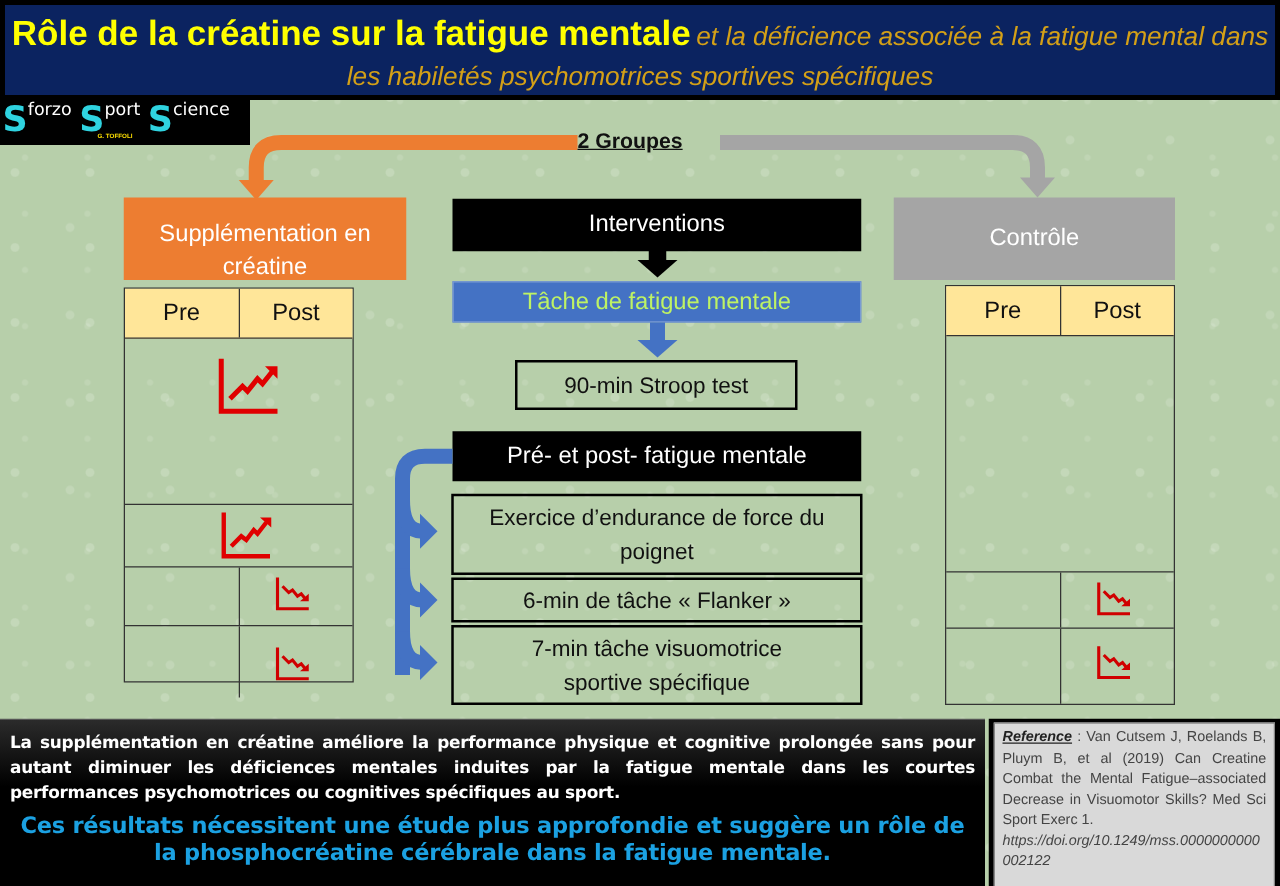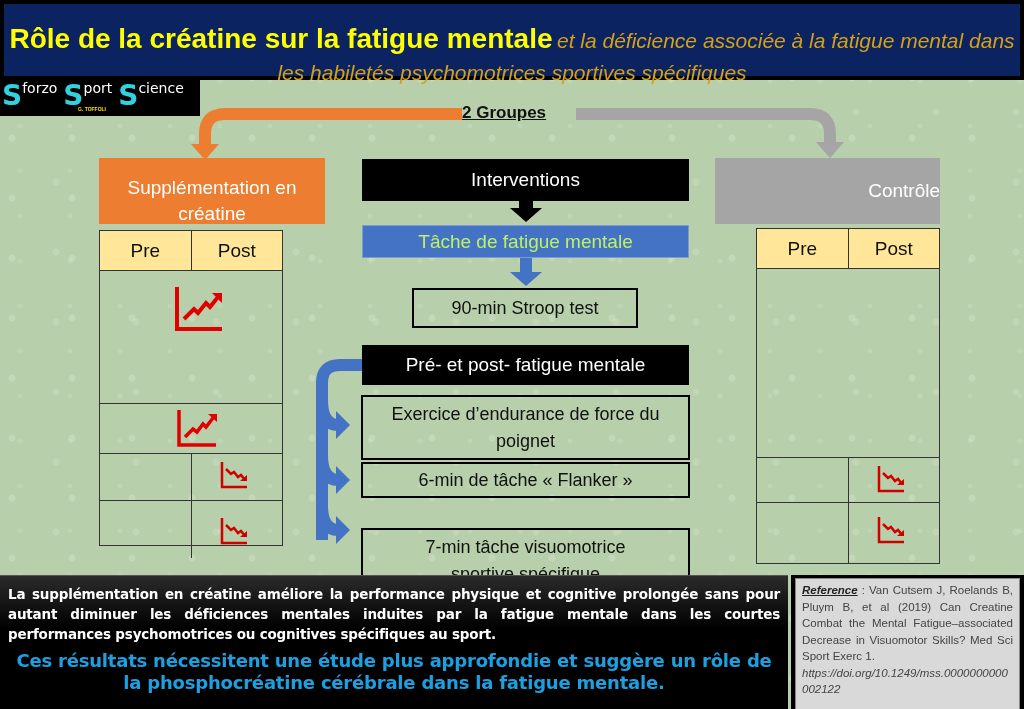--- a/index.html
+++ b/index.html
@@ -6,30 +6,30 @@
   body { width: 1024px; height: 709px; overflow: hidden; font-family: "Liberation Sans", sans-serif; background: #000; }
   .page { position: relative; width: 1024px; height: 709px;
     background:
       radial-gradient(circle at 20% 30%, rgba(255,255,255,0.18) 0 3px, transparent 4px),
       radial-gradient(circle at 70% 60%, rgba(255,255,255,0.15) 0 3px, transparent 4px),
       radial-gradient(circle at 40% 80%, rgba(255,255,255,0.12) 0 2px, transparent 3px),
       #b7cfaa;
     background-size: 60px 60px, 80px 70px, 50px 45px, auto;
   }
   .title-bar { position: absolute; left: 0; top: 0; width: 1024px; height: 80px; background: #000; }
-  .title-inner { position: absolute; left: 4px; top: 4px; width: 1016px; height: 72px; background: #0b2360; text-align: center; padding-top: 20px; line-height: 30px; }
+  .title-inner { position: absolute; left: 4px; top: 4px; width: 1016px; height: 72px; background: #0b2360; text-align: center; padding-top: 8px; line-height: 30px; }
   .title-main { color: #ffff00; font-weight: bold; font-size: 28px; font-family: "Liberation Sans", sans-serif; }
   .title-sub { color: #d4a017; font-style: italic; font-size: 21px; font-family: "Liberation Sans", sans-serif; }
   .logo { position: absolute; left: 0; top: 80px; width: 200px; height: 36px; background: #000; display: flex; align-items: flex-start; padding-left: 2px; }
   .logo .S { color: #2fd3e0; font-weight: bold; font-size: 28px; line-height: 32px; font-family: "DejaVu Sans", sans-serif; }
   .logo .w { color: #fff; font-size: 14px; line-height: 16px; margin-right: 6px; font-family: "DejaVu Sans", sans-serif; }
   .logo .sig { position: absolute; left: 78px; top: 26px; font-size: 5px; color: #ffe000; font-weight: bold; }
   .groups { position: absolute; left: 462px; top: 103px; font-size: 17px; font-weight: bold; text-decoration: underline; color: #111; }
   .orange-box { position: absolute; left: 99px; top: 158px; width: 226px; height: 66px; background: #ed7d31; color: #fff; font-size: 19px; text-align: center; line-height: 26px; padding-top: 17px; }
-  .gray-box { position: absolute; left: 715px; top: 158px; width: 225px; height: 66px; background: #a5a5a5; color: #fff; font-size: 19px; text-align: right; line-height: 66px; }
+  .gray-box { position: absolute; left: 715px; top: 158px; width: 225px; height: 66px; background: #a5a5a5; color: #fff; font-size: 19px; text-align: center; line-height: 66px; }
   .black-box { position: absolute; background: #000; color: #fff; font-size: 19px; text-align: center; }
   .blue-box { position: absolute; left: 362px; top: 225px; width: 327px; height: 33px; background: #4472c4; color: #bef264; font-size: 19px; text-align: center; line-height: 32px; border: 1px solid #7a9bd4; }
   .outline-box { position: absolute; border: 2px solid #000; color: #111; font-size: 18px; text-align: center; }
   .table { position: absolute; border: 1px solid #333; }
   .thead { display: flex; background: #ffe699; border-bottom: 1px solid #333; height: 40px; }
   .thead div { flex: 1; text-align: center; line-height: 40px; font-size: 19px; color: #111; }
   .thead div:first-child { border-right: 1px solid #333; }
   .row { position: relative; border-bottom: 1px solid #333; }
   .row.split::after { content: ""; position: absolute; left: 50%; top: 0; bottom: 0; border-left: 1px solid #333; }
   .icon { position: absolute; }
@@ -151,21 +151,21 @@
     <path d="M322 400 Q322 425 338 425" fill="none" stroke="#4472c4" stroke-width="12"></path>
     <polygon points="336,411 350,425 336,439" fill="#4472c4"></polygon>
     <path d="M322 455 Q322 480 338 480" fill="none" stroke="#4472c4" stroke-width="12"></path>
     <polygon points="336,466 350,480 336,494" fill="#4472c4"></polygon>
     <path d="M322 505 Q322 530 338 530" fill="none" stroke="#4472c4" stroke-width="12"></path>
     <polygon points="336,516 350,530 336,544" fill="#4472c4"></polygon>
   </svg>
 
   <div class="outline-box" style="left:361px;top:395px;width:329px;height:65px;line-height:27px;padding-top:4px;">Exercice d’endurance de force du poignet</div>
   <div class="outline-box" style="left:361px;top:462px;width:329px;height:36px;line-height:32px;">6-min de tâche « Flanker »</div>
-  <div class="outline-box" style="left:361px;top:500px;width:329px;height:64px;line-height:27px;padding-top:4px;padding-left:30px;padding-right:30px;margin-top:28px;">7-min tâche visuomotrice sportive spécifique</div>
+  <div class="outline-box" style="left:361px;top:500px;width:329px;height:64px;line-height:27px;padding-top:4px;padding-left:30px;padding-right:30px;">7-min tâche visuomotrice sportive spécifique</div>
 
   <div class="footer-left">
     <p class="w">La supplémentation en créatine améliore la performance physique et cognitive prolongée sans pour autant diminuer les déficiences mentales induites par la fatigue mentale dans les courtes performances psychomotrices ou cognitives spécifiques au sport.</p>
     <p class="b">Ces résultats nécessitent une étude plus approfondie et suggère un rôle de la phosphocréatine cérébrale dans la fatigue mentale.</p>
   </div>
   <div class="footer-right">
     <div class="ref-box">
       <span class="lbl">Reference</span><span> : Van Cutsem J, Roelands B, Pluym B, et al (2019) Can Creatine Combat the Mental Fatigue–associated Decrease in Visuomotor Skills? Med Sci Sport Exerc 1.</span>
       <span class="doi">https://doi.org/10.1249/mss.0000000000002122</span>
     </div>

